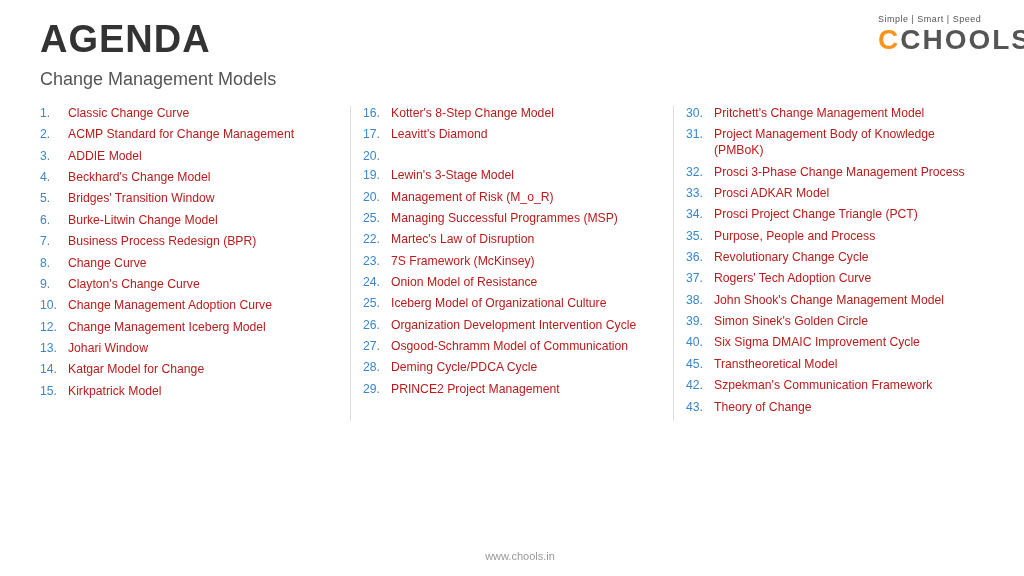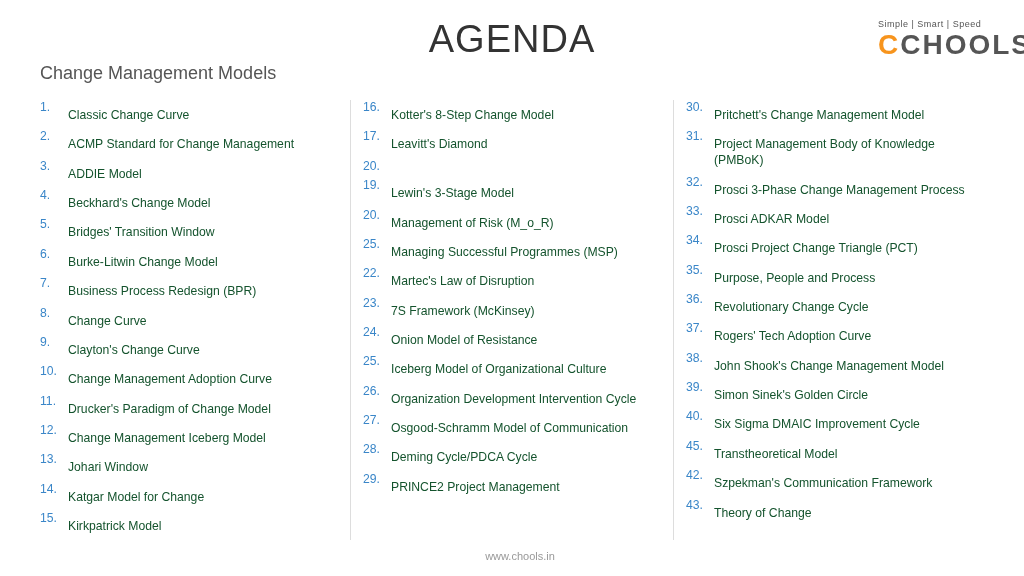--- a/index.html
+++ b/index.html
@@ -9,41 +9,40 @@
       background: #ffffff;
       font-family: 'Segoe UI', Arial, sans-serif;
       overflow: hidden;
       position: relative;
     }
     .header {
       padding: 18px 40px 8px 40px;
     }
     .agenda-title {
       font-size: 38px;
-      font-weight: 400;
+      font-weight: 700;
       color: #333333;
       letter-spacing: 1px;
-      text-align: center;
     }
     .subtitle {
       font-size: 18px;
       font-weight: 400;
       color: #555555;
-      margin-top: 2px;
+      margin-top: 8px;
     }
     .logo {
       position: absolute;
       top: 14px;
       right: 20px;
       width: 130px;
       height: 52px;
     }
     .logo-box {
       display: flex;
-      align-items: center;
+      align-items: flex-start;
       gap: 4px;
     }
     .logo-text-group {
       display: flex;
       flex-direction: column;
     }
     .logo-tagline {
       font-size: 9px;
       color: #555;
       letter-spacing: 0.5px;
@@ -72,23 +71,22 @@
       margin-bottom: 5.5px;
       font-size: 12.2px;
       color: #3a86c8;
     }
     .list-num {
       min-width: 28px;
       color: #3a86c8;
       font-weight: 500;
     }
     .list-text {
-      color: #14532d;
+      color: #b91c1c;
       line-height: 1.3;
-      margin-top: 8px;
     }
     .footer {
       position: absolute;
       bottom: 14px;
       left: 16px;
       right: 0;
       text-align: center;
       font-size: 11px;
       color: #999999;
     }
@@ -158,24 +156,20 @@
       </div>
       <div class="list-item">
         <span class="list-num">9.</span>
         <span class="list-text">Clayton's Change Curve</span>
       </div>
       <div class="list-item">
         <span class="list-num">10.</span>
         <span class="list-text">Change Management Adoption Curve</span>
       </div>
       <div class="list-item">
-        <span class="list-num">11.</span>
-        <span class="list-text">Drucker's Paradigm of Change Model</span>
-      </div>
-      <div class="list-item">
         <span class="list-num">12.</span>
         <span class="list-text">Change Management Iceberg Model</span>
       </div>
       <div class="list-item">
         <span class="list-num">13.</span>
         <span class="list-text">Johari Window</span>
       </div>
       <div class="list-item">
         <span class="list-num">14.</span>
         <span class="list-text">Katgar Model for Change</span>

